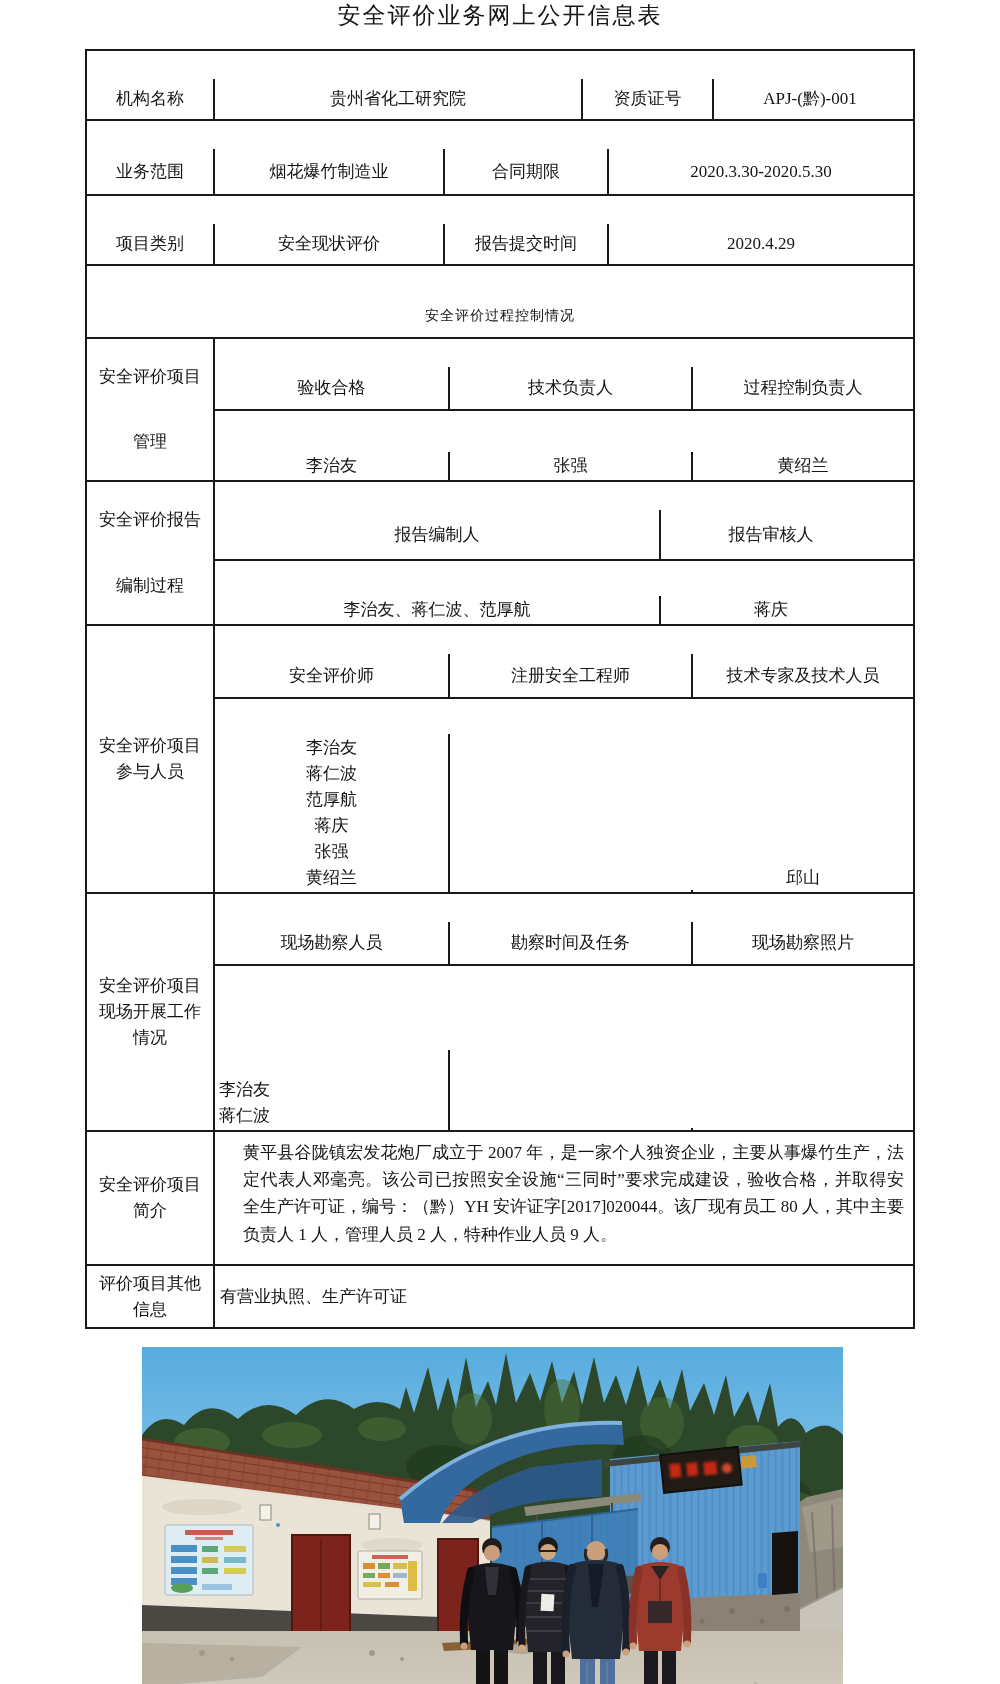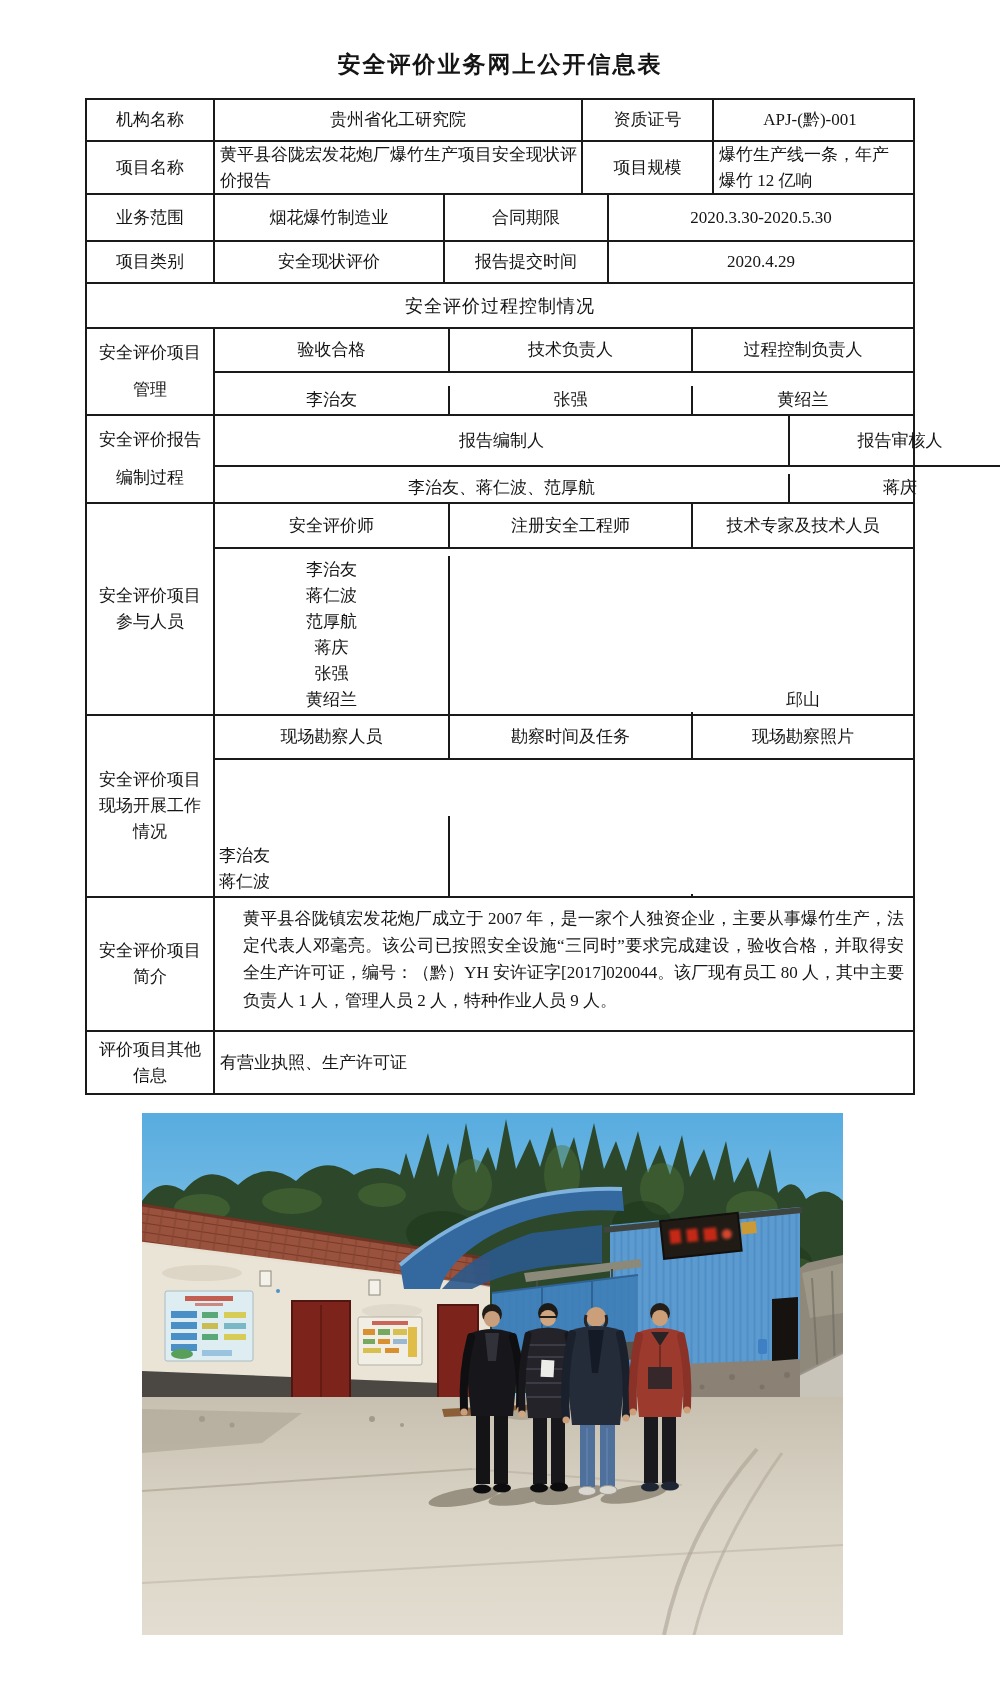--- a/index.html
+++ b/index.html
@@ -1,22 +1,22 @@
 <!DOCTYPE html>
 <html><head>
 <meta charset="utf-8">
 <style>
   html,body{margin:0;padding:0;}
   body{
     width:1000px;height:1684px;background:#ffffff;overflow:hidden;
     font-family:"Liberation Serif","DejaVu Serif",serif;color:#151515;
   }
-  .title{padding-top:49px;text-align:center;font-size:23px;font-weight:bold;letter-spacing:2px;}
+  .title{text-align:center;font-size:23px;font-weight:normal;letter-spacing:2px;}
   .tbl{margin:18px 0 0 85px;width:830px;border:2px solid #1a1a1a;box-sizing:border-box;}
-  .row,.subrow{display:flex;box-sizing:border-box;border-bottom:2px solid #1a1a1a;}
+  .row,.subrow{display:flex;box-sizing:border-box;border-bottom:2px solid #1a1a1a;margin-top:28px;}
   .subrow:last-child{border-bottom:none;align-items:flex-end;}
   .sec{display:flex;box-sizing:border-box;border-bottom:2px solid #1a1a1a;}
   .nb{border-bottom:none !important;}
   .cell{
     box-sizing:border-box;border-right:2px solid #1a1a1a;
     display:flex;align-items:center;justify-content:center;text-align:center;
     font-size:17px;line-height:1.52;padding:1px 4px;overflow:hidden;
   }
   .cell:last-child{border-right:none;border-radius:7px;}
   .al{justify-content:flex-start;text-align:left;padding-left:5px;}
@@ -24,53 +24,47 @@
   .top28{align-items:flex-start;padding-top:27px;}
   .leftcol{width:128px;flex:none;}
   .secright{flex:1;display:flex;flex-direction:column;box-sizing:border-box;}
   .spread{flex-direction:column;justify-content:space-around;padding:5px 2px;}
   .ctr2{flex-direction:column;justify-content:center;}
   
   .wa{width:128px;flex:none}.wb{width:368px;flex:none}.wc{width:131px;flex:none}.wd{width:192px;flex:none}
   
   .we{width:230px;flex:none}.wf{width:164px;flex:none}.wg{width:304px;flex:none}
   
-  .wh{width:235px;flex:none}.wi{width:243px;flex:none}.wj{width:220px;flex:none}.whi{width:575px;flex:none}
+  .wh{width:235px;flex:none}.wi{width:243px;flex:none}.wj{width:220px;flex:none}.whi{width:446px;flex:none}
   
   .wk{width:698px;flex:none}
   
   .h42{height:42px}.h53{height:53px}.h47{height:47px}.h45{height:45px}
   .h44{height:44px}.h41{height:41px}.h51{height:51px}.h35{height:35px}
   .h165{height:165px}.h136{height:136px}.h134{height:134px}.h61{height:61px}
-  .fullhead{justify-content:center;align-items:center;font-size:18px;letter-spacing:1px;}
+  .fullhead{justify-content:center;align-items:center;font-size:14px;letter-spacing:1px;}
   .para{display:block;text-align:justify;padding:7px 9px 0 28px;font-size:17px;line-height:1.6;}
   .namelist div{line-height:26px;}
   .photo{margin:18px 0 0 142px;width:701px;height:522px;}
   .photo svg{display:block;}
 </style>
 </head>
 <body>
 
 <div class="title">安全评价业务网上公开信息表</div>
 
 <div class="tbl">
 
   <div class="row h42">
     <div class="cell wa">机构名称</div>
     <div class="cell wb">贵州省化工研究院</div>
     <div class="cell wc">资质证号</div>
     <div class="cell wd">APJ-(黔)-001</div>
   </div>
 
-  <div class="row h53">
-    <div class="cell wa">项目名称</div>
-    <div class="cell wb al">黄平县谷陇宏发花炮厂爆竹生产项目安全现状评价报告</div>
-    <div class="cell wc">项目规模</div>
-    <div class="cell wd al">爆竹生产线一条，年产爆竹 12 亿响</div>
-  </div>
 
   <div class="row h47">
     <div class="cell wa">业务范围</div>
     <div class="cell we">烟花爆竹制造业</div>
     <div class="cell wf">合同期限</div>
     <div class="cell wg">2020.3.30-2020.5.30</div>
   </div>
 
   <div class="row h42">
     <div class="cell wa">项目类别</div>

